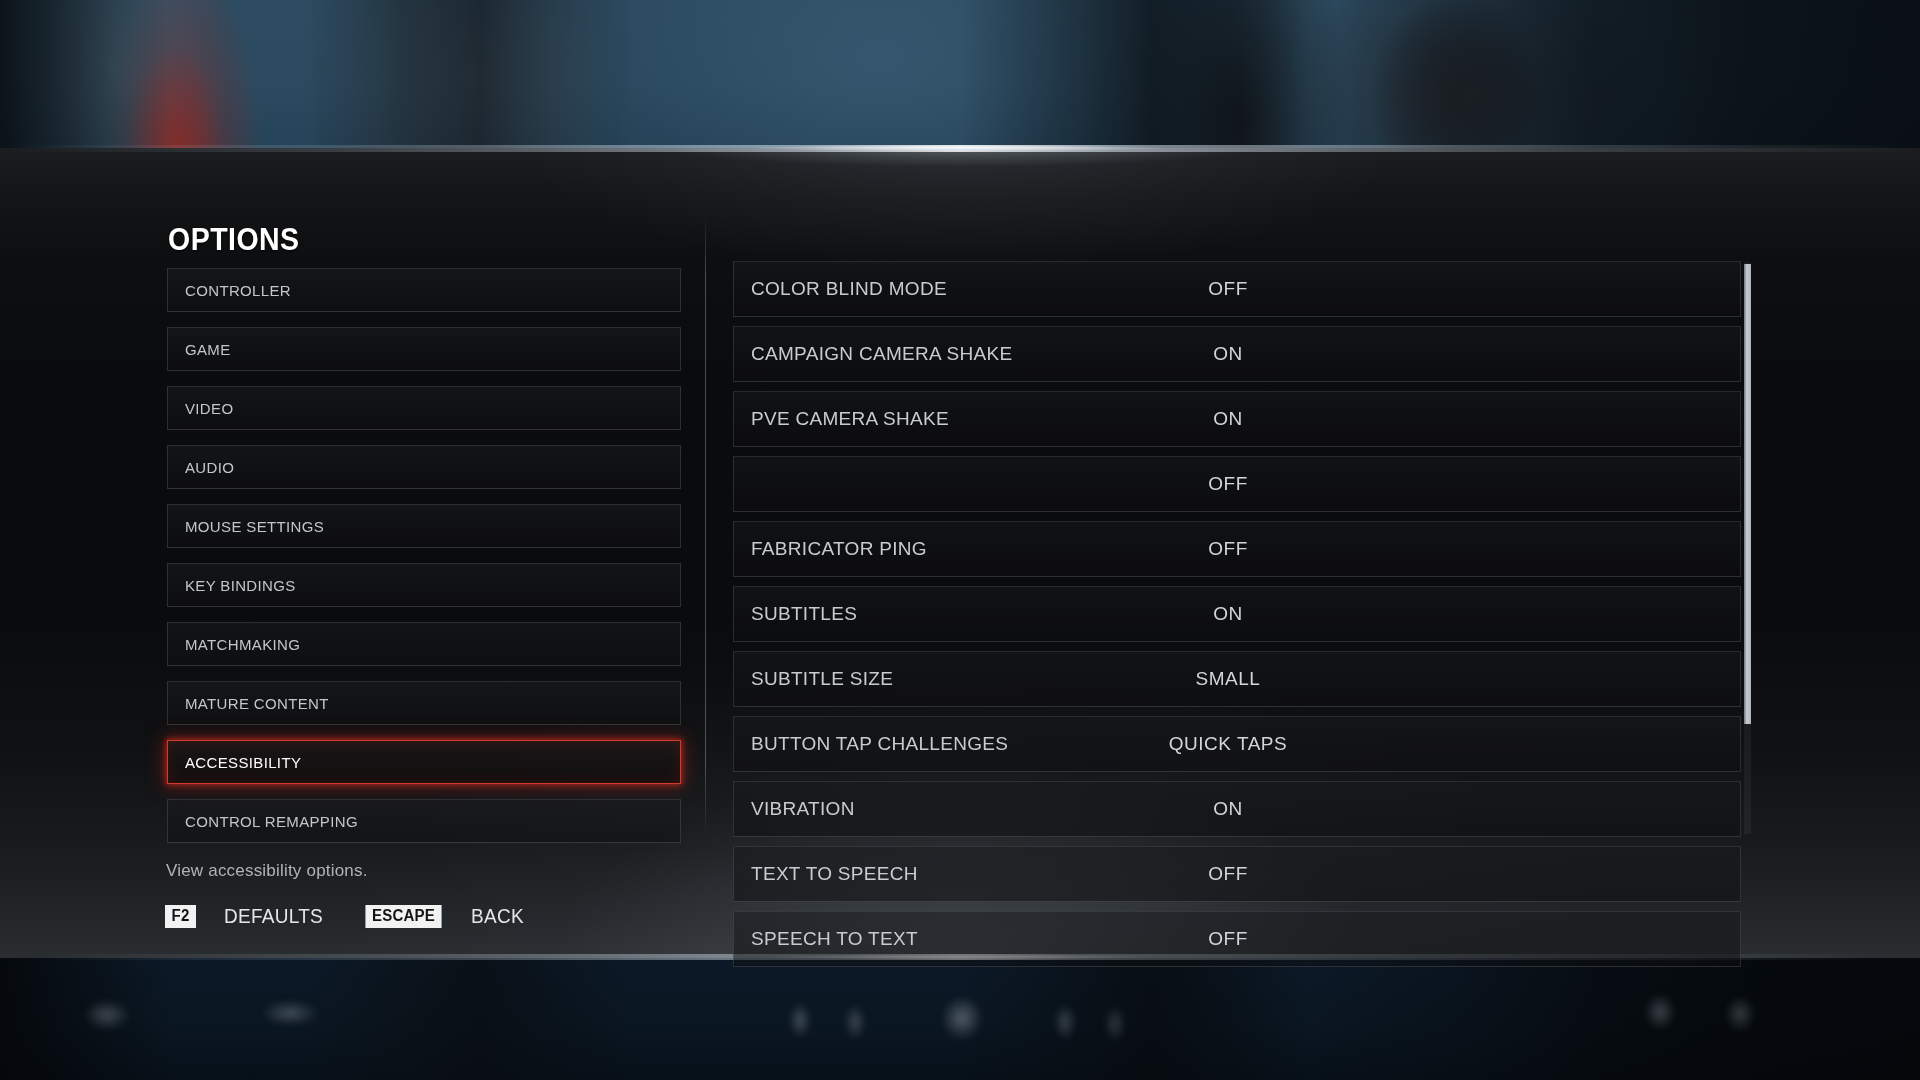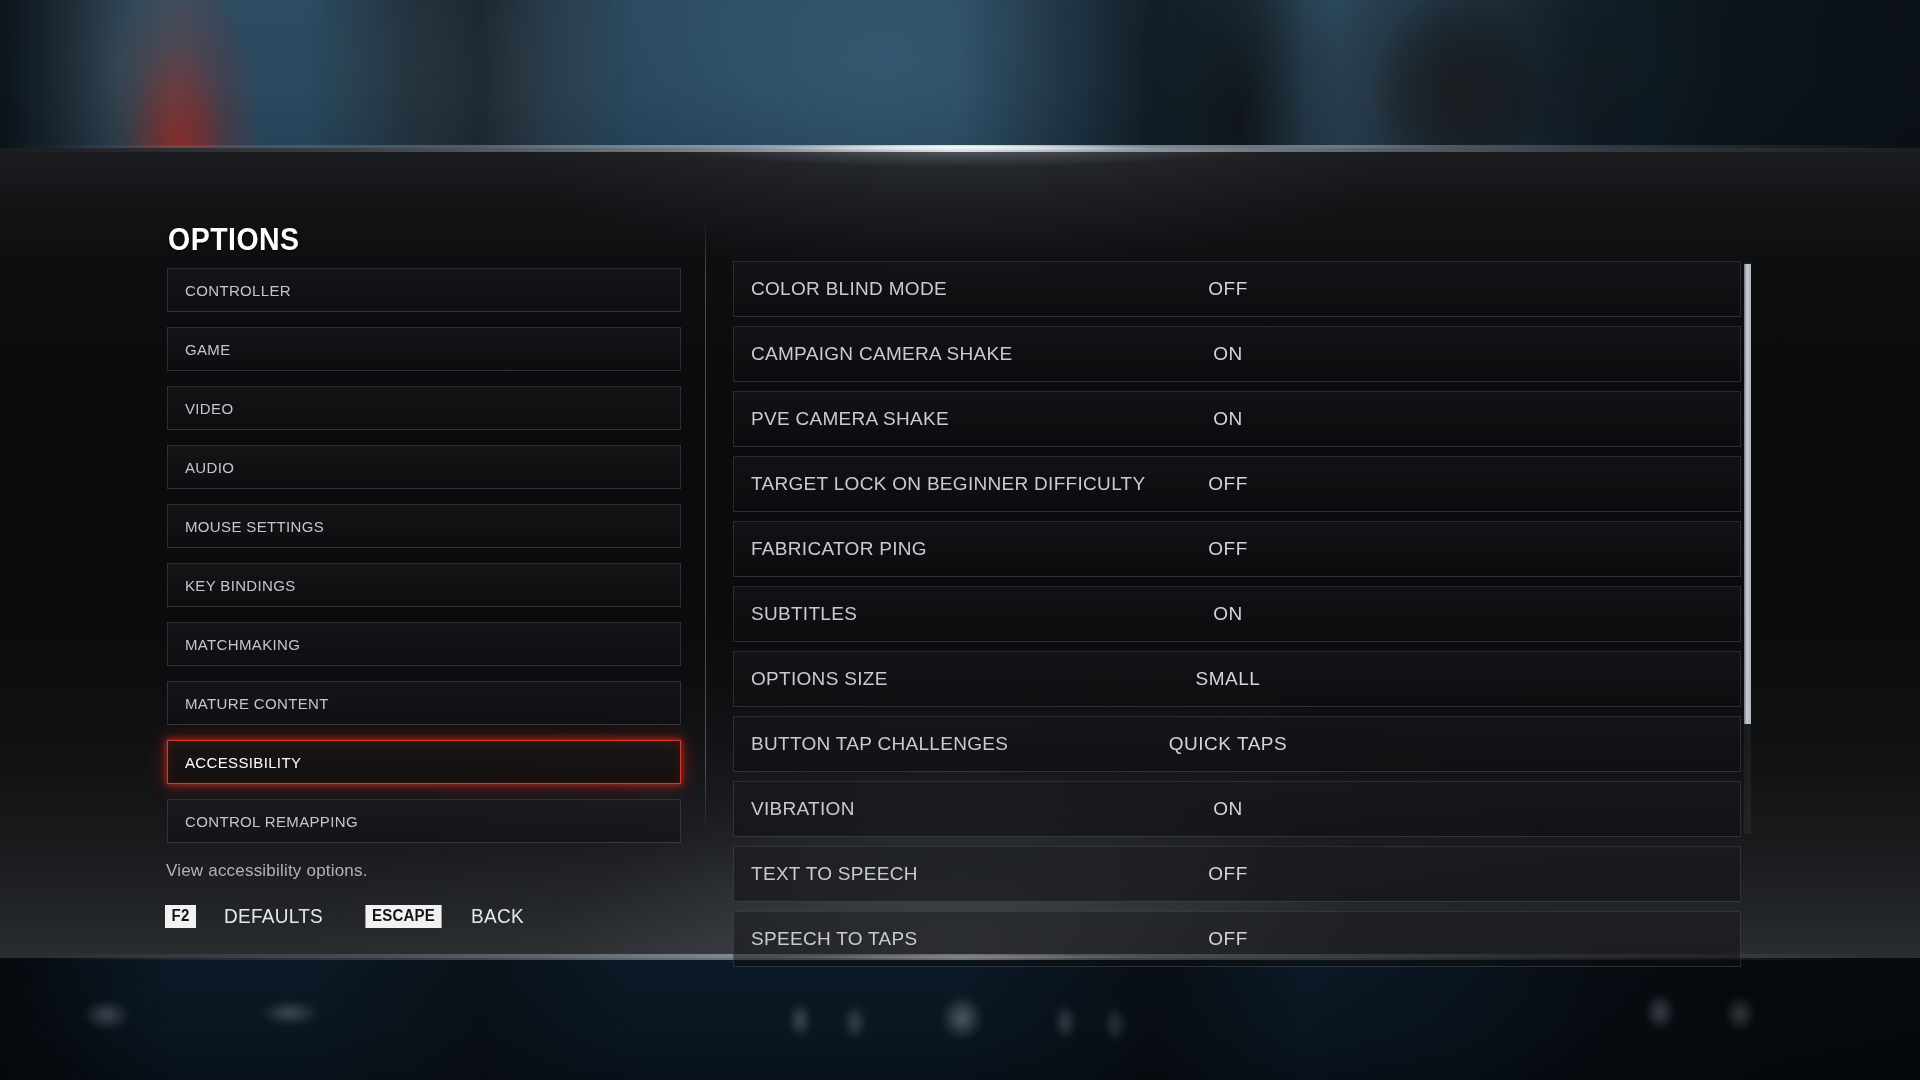--- a/index.html
+++ b/index.html
@@ -240,49 +240,48 @@
     </div>
     <div class="set-row">
       <span class="set-label">CAMPAIGN CAMERA SHAKE</span>
       <span class="set-value">ON</span>
     </div>
     <div class="set-row">
       <span class="set-label">PVE CAMERA SHAKE</span>
       <span class="set-value">ON</span>
     </div>
     <div class="set-row">
-      <span class="set-label">TARGET LOCK ON BEGINNER DIFFICULTY</span>
       <span class="set-value">OFF</span>
     </div>
     <div class="set-row">
       <span class="set-label">FABRICATOR PING</span>
       <span class="set-value">OFF</span>
     </div>
     <div class="set-row">
       <span class="set-label">SUBTITLES</span>
       <span class="set-value">ON</span>
     </div>
     <div class="set-row">
-      <span class="set-label">OPTIONS SIZE</span>
+      <span class="set-label">SUBTITLE SIZE</span>
       <span class="set-value">SMALL</span>
     </div>
     <div class="set-row">
       <span class="set-label">BUTTON TAP CHALLENGES</span>
       <span class="set-value">QUICK TAPS</span>
     </div>
     <div class="set-row">
       <span class="set-label">VIBRATION</span>
       <span class="set-value">ON</span>
     </div>
     <div class="set-row">
       <span class="set-label">TEXT TO SPEECH</span>
       <span class="set-value">OFF</span>
     </div>
     <div class="set-row">
-      <span class="set-label">SPEECH TO TAPS</span>
+      <span class="set-label">SPEECH TO TEXT</span>
       <span class="set-value">OFF</span>
     </div>
   </div>
 
 <div id="scroll-track">
   <div id="scroll-thumb"></div>
 </div>
 
 <div id="footer-desc">View accessibility options.</div>
 <div id="footer-hints">

